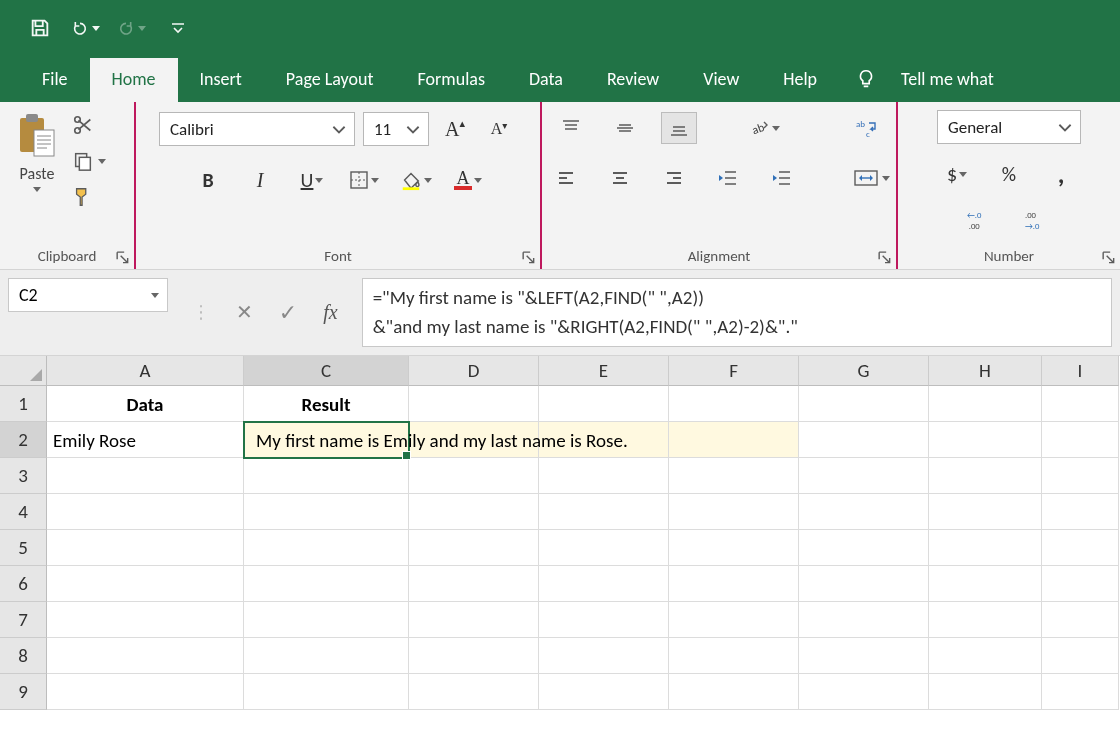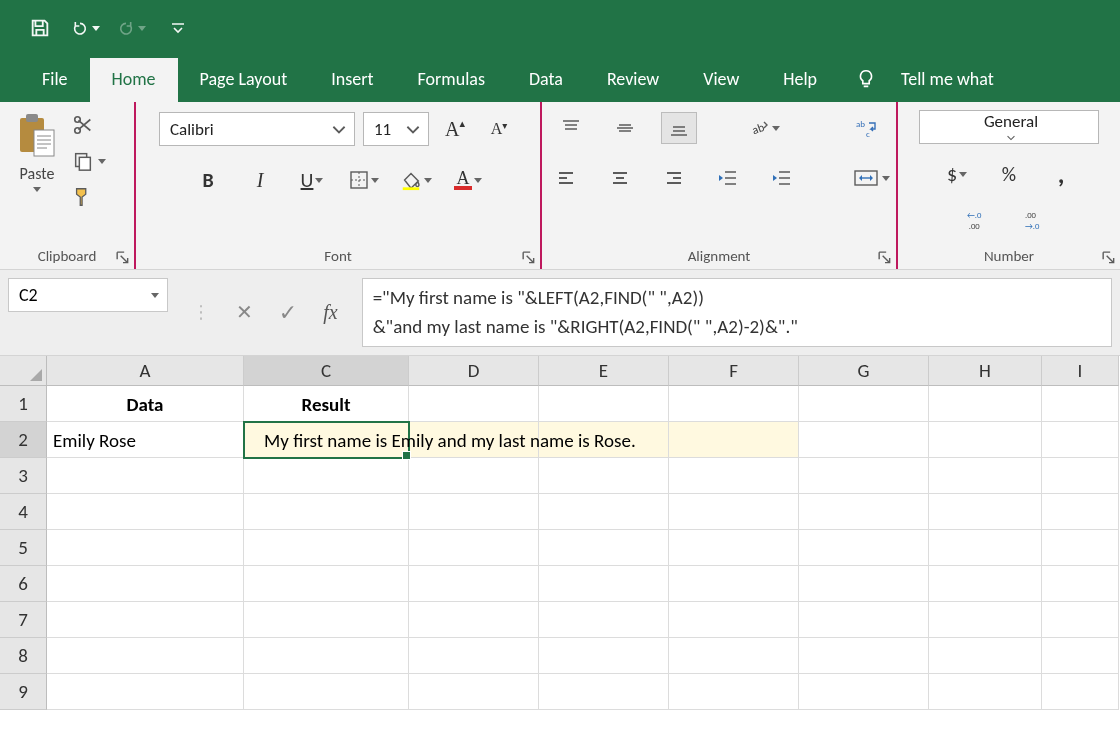--- a/index.html
+++ b/index.html
@@ -106,21 +106,21 @@
   .combo.font { width:196px;}
   .combo.size { width:66px;}
   .btnflat { width:36px; height:32px; display:flex; align-items:center; justify-content:center; font-size:20px; color:#333;}
 
   
   .align-body { display:flex; flex-direction:column; gap:18px; padding:4px 6px 0 6px;}
   .align-row { display:flex; align-items:center; gap:18px;}
 
   
   .num-body { display:flex; flex-direction:column; gap:14px; padding:2px 4px 0 4px;}
-  .num-combo { width:180px;flex-direction:column;}
+  .num-combo { width:144px;}
 
   
   .fbar-wrap {
     background:#eee;
     border-bottom:1px solid #d4d4d4;
     padding:8px 8px 8px 8px;
     display:flex;
     align-items:stretch;
     gap:0;
     min-height:74px;
@@ -173,21 +173,21 @@
     display:flex; align-items:center; overflow:visible; white-space:nowrap;
     position:relative;
   }
   .cell.header { font-weight:bold; justify-content:center;}
   .cell.hl { background:#fff9e0;}
   .cell.active { outline:2px solid #217346; outline-offset:-1px; z-index:3;}
   .cell.active::after{
     content:""; position:absolute; right:-3px; bottom:-3px;
     width:7px; height:7px; background:#217346; border:1px solid #fff;
   }
-  .overflow-text { position:absolute; left:20px; z-index:2; white-space:nowrap;text-align:center;}
+  .overflow-text { position:absolute; left:12px; z-index:2; white-space:nowrap;text-align:center;}
 
   
   .stroke-w { stroke:#fff; }
   .stroke-g { stroke:#5b5b5b;}
 
   .caret { width:0;height:0;border-left:5px solid transparent;border-right:5px solid transparent;border-top:6px solid #666; display:inline-block;}
   .caret.small{border-left-width:4px;border-right-width:4px;border-top-width:5px;}
   .caret.white{border-top-color:#fff;}
 </style>
 </head>
@@ -216,22 +216,22 @@
       <svg width="16" height="16" viewBox="0 0 16 16">
           <path class="stroke-w" fill="none" stroke-width="1.6" d="M2 4h12 M4 8l4 4 4-4"></path>
         </svg>
     </div>
   </div>
 </div>
 
 <div class="tabsrow">
   <div class="tab file">File</div>
   <div class="tab active">Home</div>
+  <div class="tab">Insert</div>
   <div class="tab">Page Layout</div>
-  <div class="tab">Insert</div>
   <div class="tab">Formulas</div>
   <div class="tab">Data</div>
   <div class="tab">Review</div>
   <div class="tab">View</div>
   <div class="tab">Help</div>
   <div class="tellme">
     <svg viewBox="0 0 24 24">
         <path fill="none" class="stroke-w" stroke-width="1.8" d="M12 3a6 6 0 0 1 3.5 10.9V17h-7v-3.1A6 6 0 0 1 12 3z M9.5 20h5"></path>
       </svg>
     <span>Tell me what</span>

